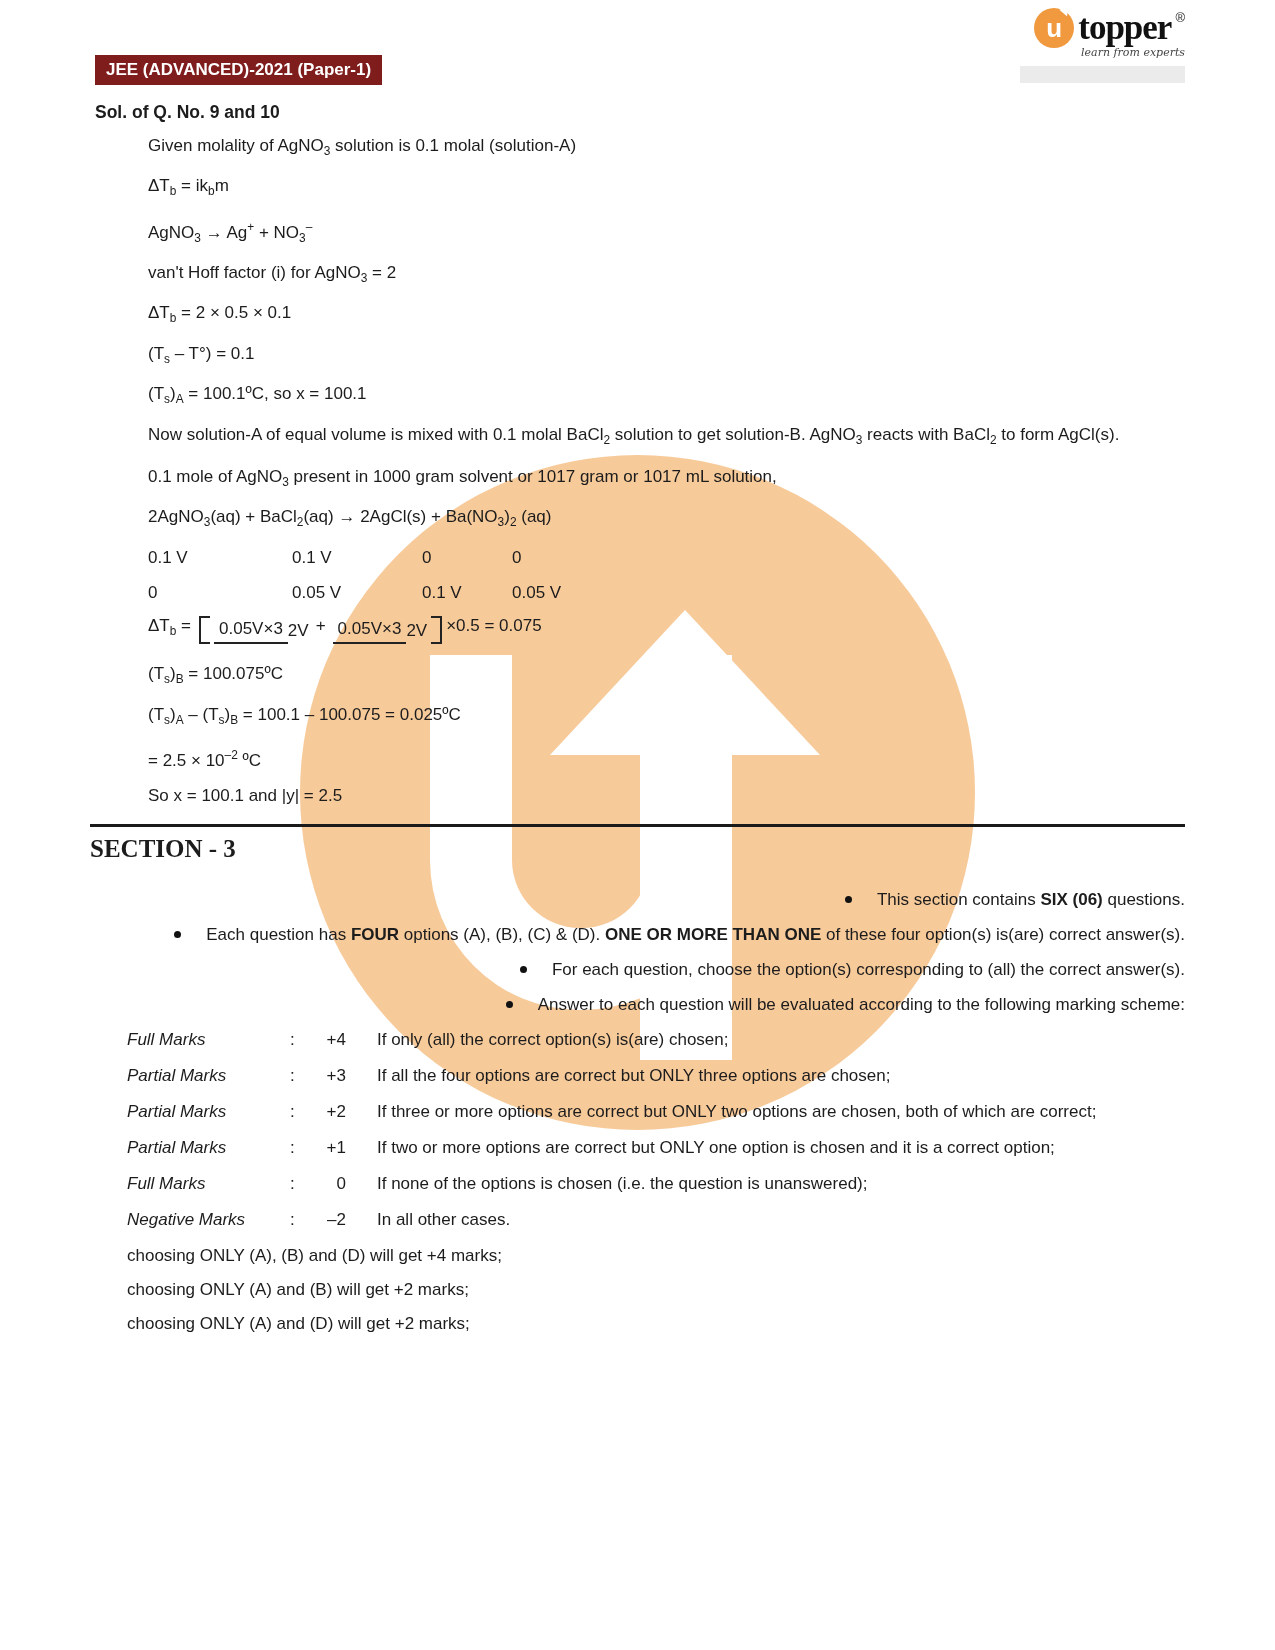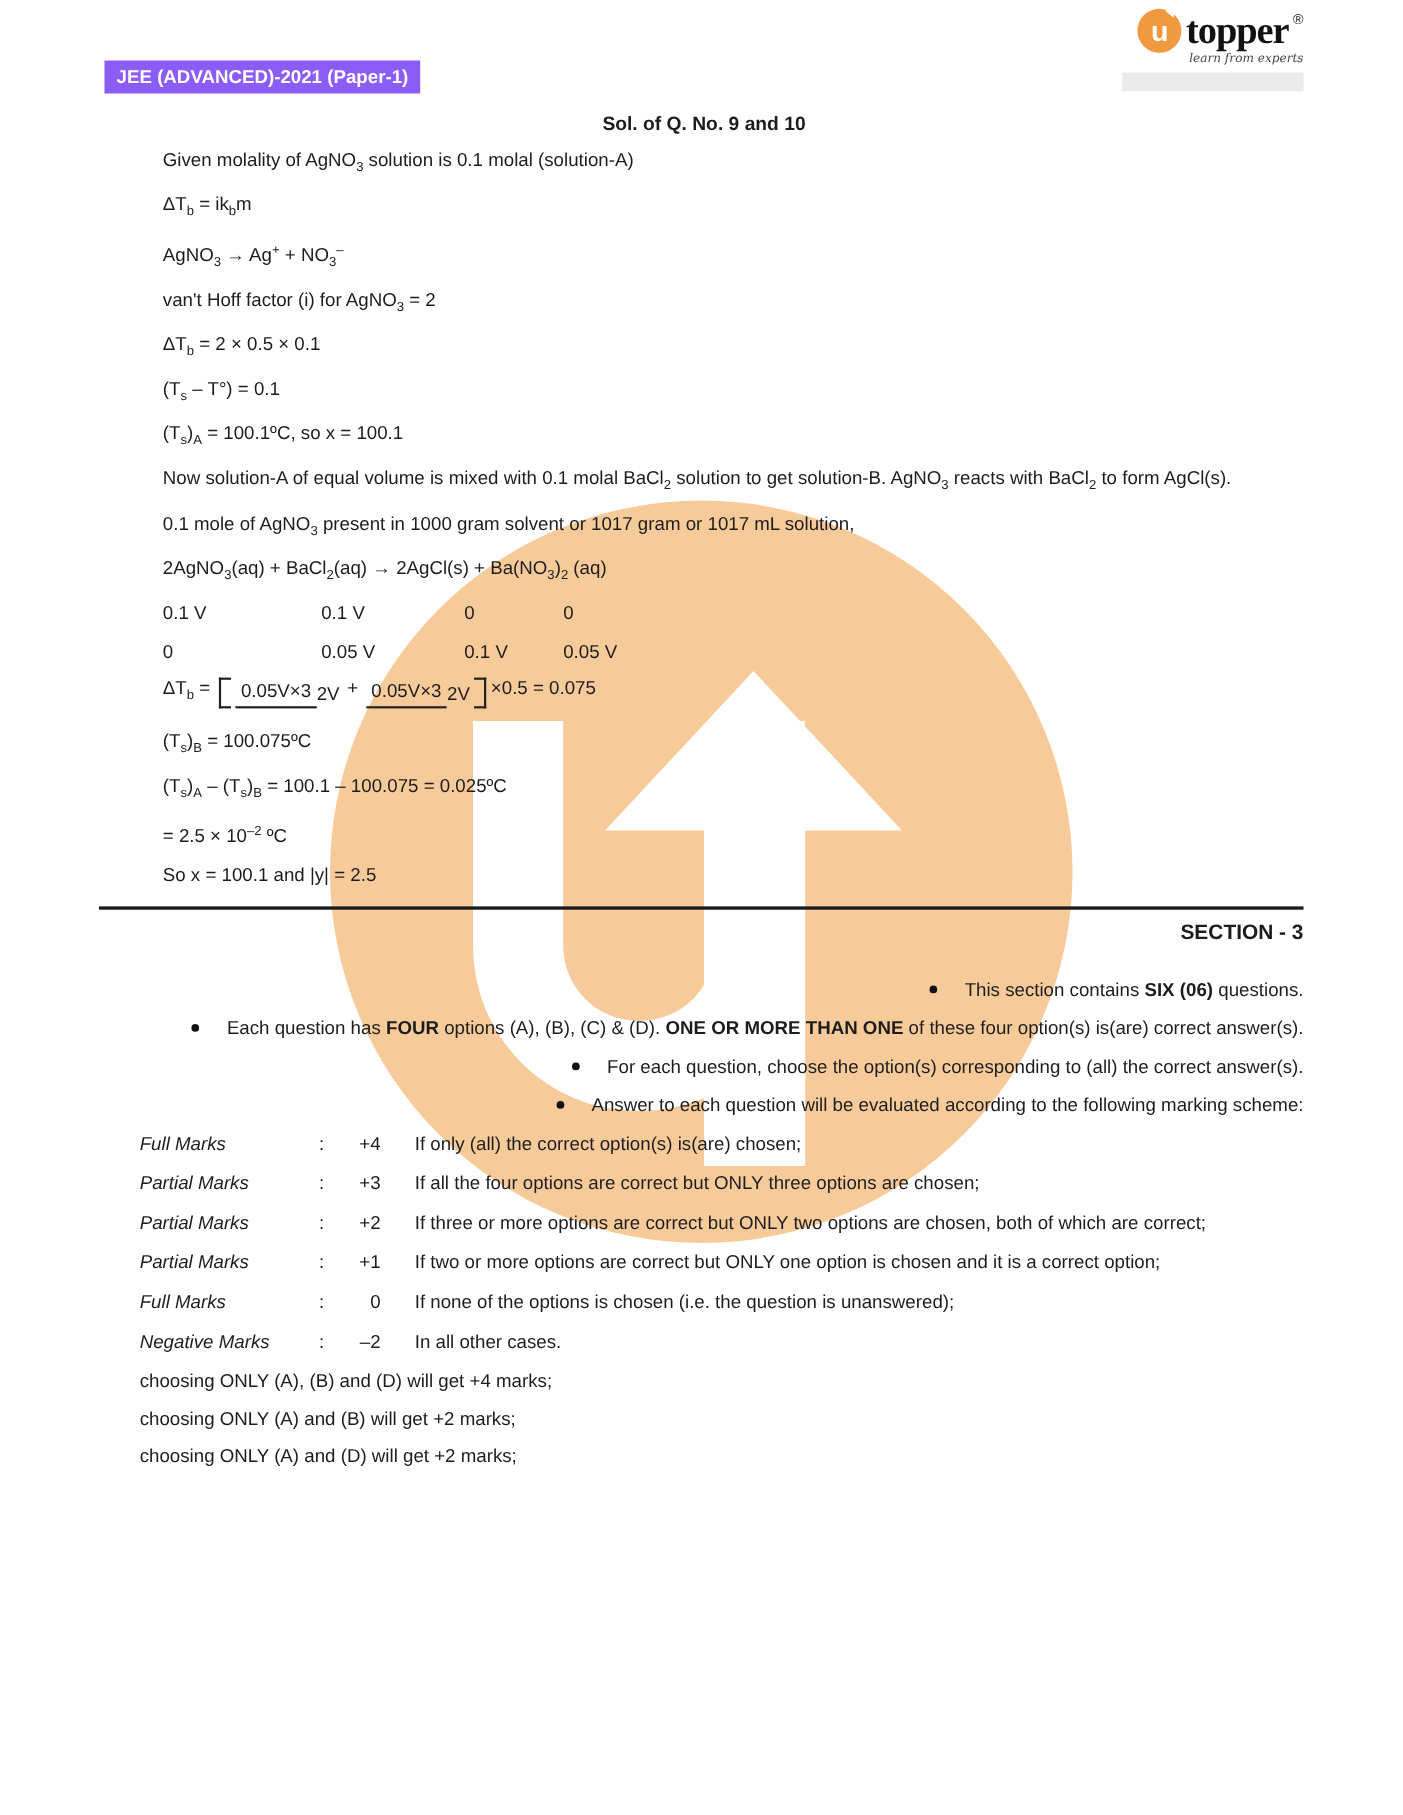--- a/index.html
+++ b/index.html
@@ -51,42 +51,42 @@
   }
   .logo-arrow-icon{
     position:absolute;top:-3px;right:3px;width:0;height:0;
     border-left:5px solid transparent;border-right:5px solid transparent;
     border-bottom:9px solid #fff;transform:rotate(40deg);
   }
   .logo-name{font-weight:bold;font-size:35px;letter-spacing:-1px;color:#111;font-family:Liberation Serif, serif;}
   .logo-reg{font-size:13px;vertical-align:top;align-self:flex-start;margin-top:2px;}
   .logo-tagline{font-family:"DejaVu Serif", serif;font-style:italic;font-size:11px;color:#444;margin-top:-2px;}
   
-  .sol-title{font-weight:bold;font-size:17.5px;margin:0 0 10px 5px;line-height:24px;text-align:center;}
+  .sol-title{font-weight:bold;font-size:17.5px;margin:0 0 10px 5px;line-height:24px;}
   .sol-body{margin-left:58px;max-width:975px;}
   .sol-line{margin:0 0 11px 0;line-height:24px;}
   .sol-para{margin:0 0 11px 0;line-height:26px;}
   sub,sup{font-size:70%;}
   .amount-row{display:flex;margin-bottom:11px;line-height:24px;}
   .amount-row span:nth-child(1){width:144px;}
   .amount-row span:nth-child(2){width:130px;}
   .amount-row span:nth-child(3){width:90px;}
   .equation{display:flex;align-items:flex-start;margin:10px 0 18px 0;}
   .eq-lhs{margin-right:8px;}
   .bracket{align-self:stretch;width:9px;}
   .bracket.left{border-left:2.5px solid #222;border-top:2.5px solid #222;border-bottom:2.5px solid #222;margin-right:4px;}
   .bracket.right{border-right:2.5px solid #222;border-top:2.5px solid #222;border-bottom:2.5px solid #222;margin-left:4px;}
   .frac{display:flex;flex-direction:row;align-items:center;line-height:1.4;}
   .frac .num{border-bottom:2px solid #222;padding:1px 5px 2px;}
   .frac .den{padding-top:2px;}
   .eq-plus{margin:0 7px;}
   .eq-rhs{margin-left:4px;}
   
   .divider{border:none;border-top:3px solid #1a1a1a;margin:16px 0 10px 0;}
-  .section-title{text-align:right;font-weight:bold;font-size:19px;margin:0 0 26px 0;line-height:24px;}
+  .section-title{text-align:left;font-weight:bold;font-size:25px;margin:0 0 26px 0;line-height:24px;font-family:Liberation Serif, serif;}
   .bullet-row{display:flex;margin:0 0 10px 5px;justify-content:flex-end;}
   .bullet-dot{width:7px;height:7px;border-radius:50%;background:#111;margin:9px 25px 0 0;flex:0 0 auto;}
   .bullet-text{line-height:25px;max-width:1000px;}
   .marking{margin:4px 0 6px 37px;}
   .mark-row{display:grid;grid-template-columns:163px 20px 50px 1fr;margin-bottom:11px;line-height:25px;}
   .mark-label{font-style:italic;}
   .mark-value{text-align:right;padding-right:14px;}
   .mark-desc{padding-left:17px;max-width:760px;}
   .example-line{margin:0 0 9px 37px;line-height:25px;}
   .example-bullet{margin-top:6px;}
@@ -99,21 +99,21 @@
   <div class="watermark">
     <div class="wm-circle" style="background:rgba(240,153,62,0.52);"></div>
     <div class="wm-u"></div>
     <div class="wm-arrow-head"></div>
     <div class="wm-arrow-stem"></div>
   </div>
 
   <div class="content">
 
     <div class="header">
-      <div class="badge" style="background:#8b5cf6;">JEE (ADVANCED)-2021 (Paper-1)</div>
+      <div class="badge" style="background:#7f1d1d;">JEE (ADVANCED)-2021 (Paper-1)</div>
       <div class="logo-gray-bar"></div>
       <div class="logo">
         <div class="logo-row">
           <span class="logo-circle" style="background:#f0993e;">
             <span>u</span>
             <span class="logo-arrow-icon"></span>
           </span>
           <span class="logo-name">topper</span>
           <span class="logo-reg">®</span>
         </div>

